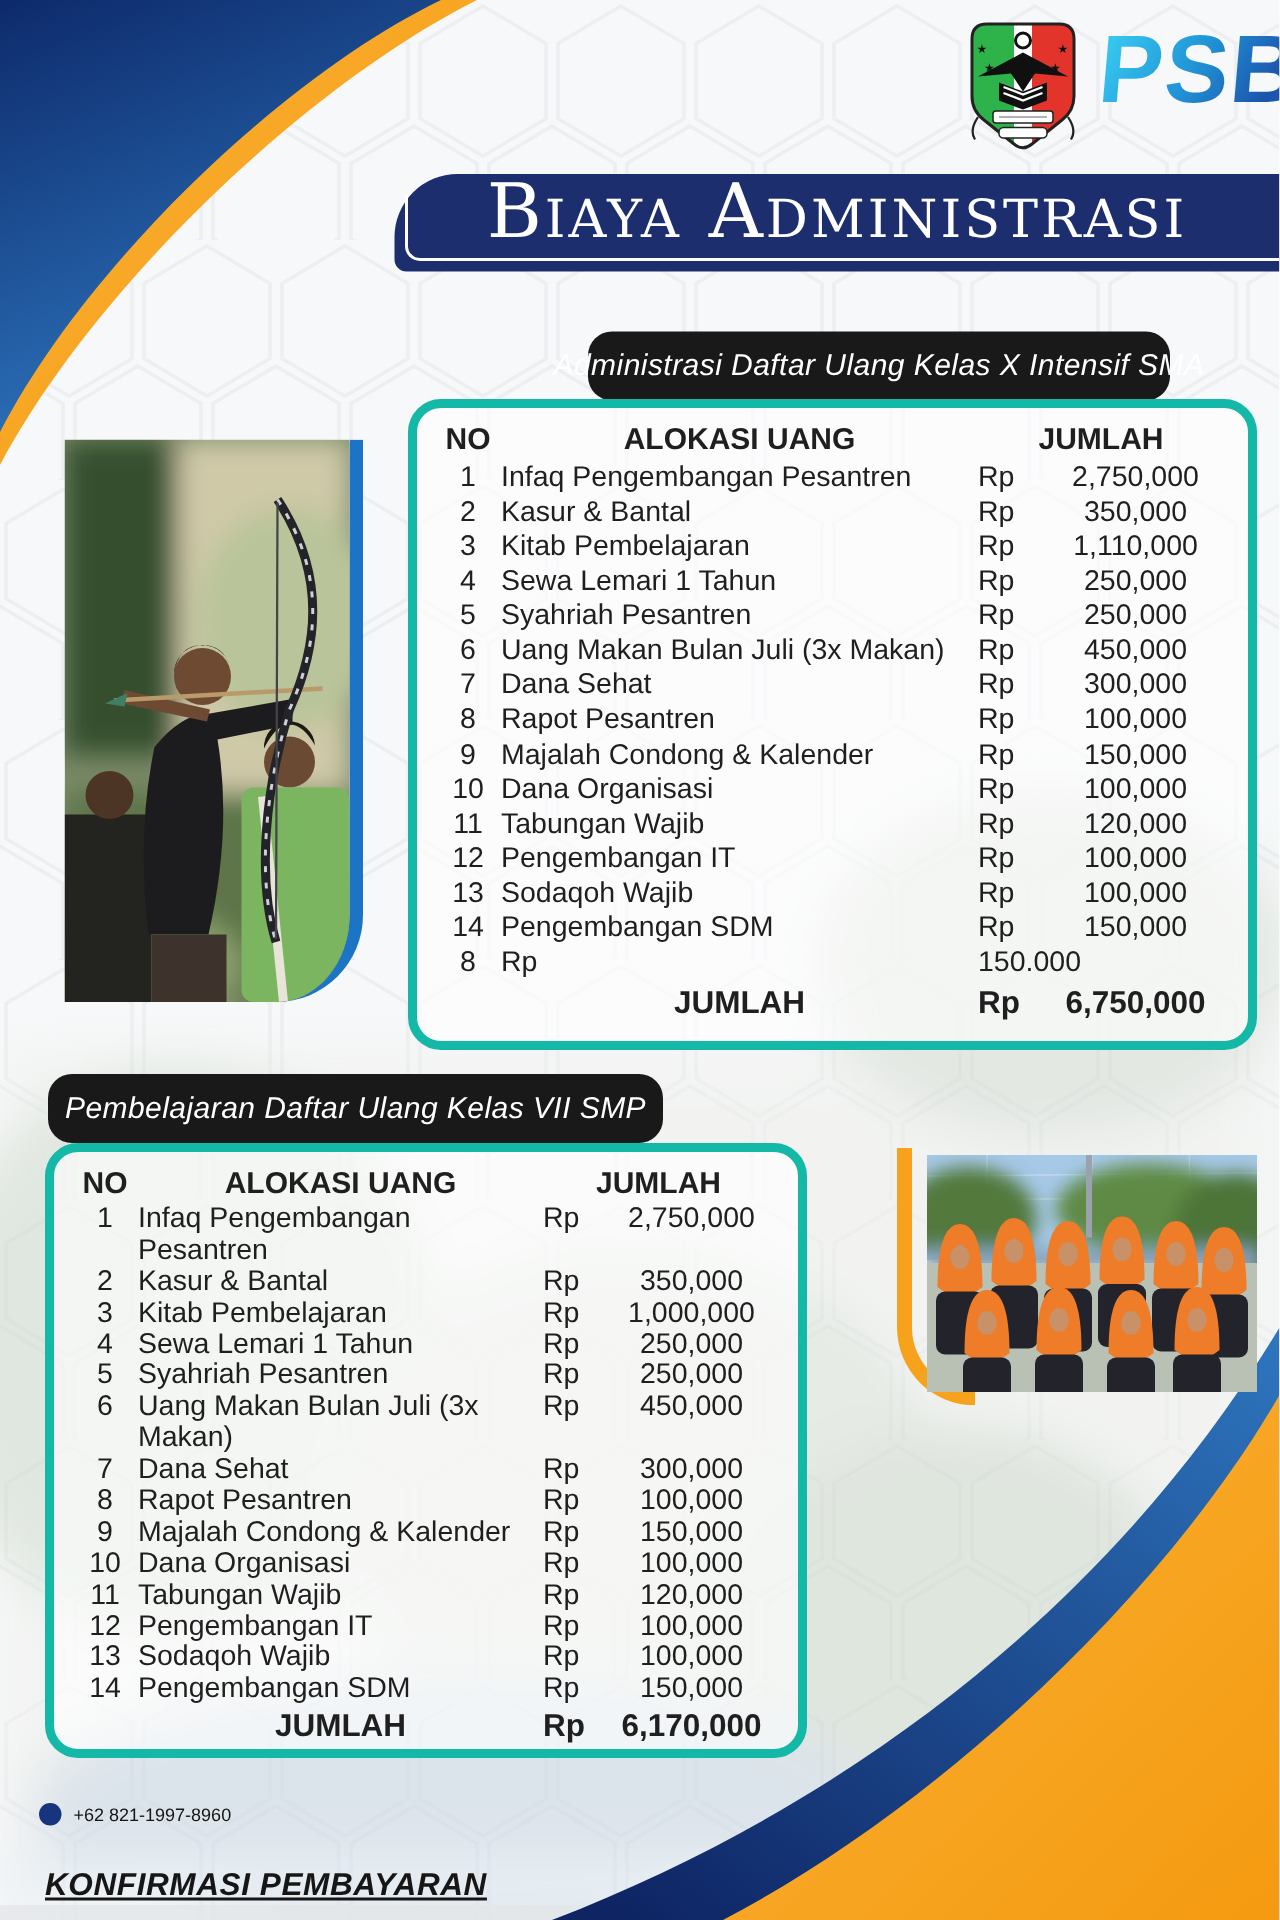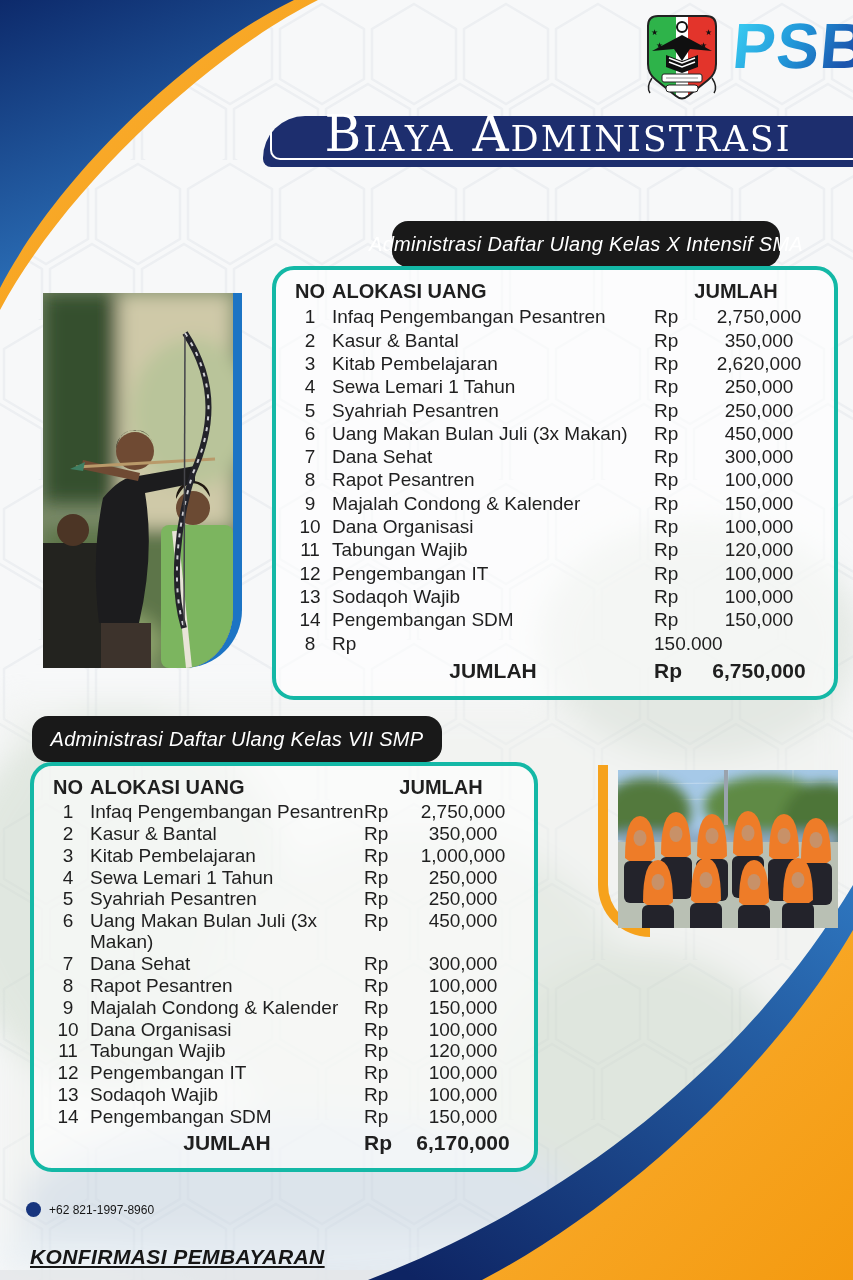--- a/index.html
+++ b/index.html
@@ -8,44 +8,44 @@
   .bg{position:absolute;left:0;top:0;width:853px;height:1280px;}
 
   
   .crest{position:absolute;left:636px;top:8px;width:92px;height:96px;}
   .psb{position:absolute;left:733px;top:14px;font-size:64px;font-weight:bold;line-height:1;
        letter-spacing:1px;transform:skewX(-5deg);
        background:linear-gradient(118deg,#36c6ef 8%,#2196d8 45%,#1b55ad 82%);
        -webkit-background-clip:text;background-clip:text;color:#1b55ad;-webkit-text-fill-color:transparent;}
 
   
-  .title-banner{position:absolute;left:263px;top:116px;width:590px;height:51px;background:#1d2e6e;
-       border-top-left-radius:42px;border-bottom-left-radius:8px;display:flex;align-items:flex-end;justify-content:center;}
+  .title-banner{position:absolute;left:263px;top:116px;width:590px;height:65px;background:#1d2e6e;
+       border-top-left-radius:42px;border-bottom-left-radius:8px;display:flex;align-items:flex-start;justify-content:center;}
   .title-banner::after{content:"";position:absolute;left:7px;top:14px;right:0;bottom:7px;
        border-left:2px solid #fff;border-bottom:2px solid #fff;border-bottom-left-radius:10px;}
   .title-text{font-family:"DejaVu Serif","Liberation Serif",serif;font-variant:small-caps;
        font-size:50px;letter-spacing:2px;color:#ffffff;line-height:1;white-space:nowrap;padding-bottom:8px;}
 
   
   .section-banner{position:absolute;background:#191919;color:#fff;font-style:italic;font-size:20px;
        display:flex;align-items:center;justify-content:center;border-radius:16px;height:46px;
        white-space:nowrap;letter-spacing:.3px;}
   #banner1{left:392px;top:221px;width:388px;}
   #banner2{left:32px;top:716px;width:410px;}
 
   
-  .table-box{position:absolute;background:rgba(255,255,255,.62);border:4px solid #14b8a6;
+  .table-box{position:absolute;background:rgba(255,255,255,.62);border:6px solid #14b8a6;
        border-radius:22px;display:flex;flex-direction:column;box-sizing:border-box;}
   #table1{left:272px;top:266px;width:566px;height:434px;padding:8px 16px 10px 12px;}
   #table2{left:30px;top:762px;width:508px;height:410px;padding:8px 16px 10px 12px;}
   .thead{display:grid;font-weight:bold;font-size:20px;padding-top:2px;}
   #table1 .thead,#table1 .trow{grid-template-columns:44px 1fr 46px 118px;}
   #table2 .thead,#table2 .trow{grid-template-columns:44px 1fr 44px 110px;}
   .thead .c-no{text-align:center;}
-  .thead .c-item{}
+  .thead .c-item{text-align:center;}
   .thead .c-jumlah{grid-column:3/5;text-align:center;}
   .rows{flex:1;display:flex;flex-direction:column;justify-content:space-evenly;padding:2px 0;}
   .trow{display:grid;align-items:baseline;font-size:19px;line-height:1.1;}
   .c-no{text-align:center;}
   .c-amt{text-align:center;}
   .total{font-weight:bold;font-size:21px;padding-bottom:4px;}
   .total .c-item{text-align:center;}
 
   
   .photo-left{position:absolute;left:43px;top:293px;width:190px;height:375px;
@@ -168,21 +168,21 @@
       <div class="trow">
           <span class="c-no">2</span>
           <span class="c-item">Kasur &amp; Bantal</span>
           <span class="c-rp">Rp</span>
           <span class="c-amt">350,000</span>
         </div>
       <div class="trow">
           <span class="c-no">3</span>
           <span class="c-item">Kitab Pembelajaran</span>
           <span class="c-rp">Rp</span>
-          <span class="c-amt">2,620,000</span>
+          <span class="c-amt">1,110,000</span>
         </div>
       <div class="trow">
           <span class="c-no">4</span>
           <span class="c-item">Sewa Lemari 1 Tahun</span>
           <span class="c-rp">Rp</span>
           <span class="c-amt">250,000</span>
         </div>
       <div class="trow">
           <span class="c-no">5</span>
           <span class="c-item">Syahriah Pesantren</span>
@@ -285,21 +285,21 @@
       <rect x="58" y="330" width="50" height="45" fill="#3d332c"></rect>
       <line x1="33" y1="174" x2="172" y2="166" stroke="#b99a6a" stroke-width="3"></line>
       <path d="M27,176 l15,-7 l-2,9 Z" fill="#3f7f63"></path>
       <path d="M142,40 C176,92 168,140 150,180 C134,232 128,292 141,335" stroke="#23232a" stroke-width="6" fill="none"></path>
       <path d="M142,40 C176,92 168,140 150,180 C134,232 128,292 141,335" stroke="#cfcfd4" stroke-width="2" stroke-dasharray="4 7" fill="none"></path>
       <line x1="142" y1="42" x2="141" y2="333" stroke="#44444a" stroke-width="1.5"></line>
     </svg>
   </div>
 
   <div class="section-banner" id="banner2">
-    <span>Administrasi Daftar Ulang Kelas VII SMP</span>
+    <span>Pembelajaran Daftar Ulang Kelas VII SMP</span>
   </div>
 
   <section class="table-box" id="table2">
     <div class="thead">
       <span class="c-no">NO</span>
       <span class="c-item">ALOKASI UANG</span>
       <span class="c-jumlah">JUMLAH</span>
     </div>
     <div class="rows">
       <div class="trow">

